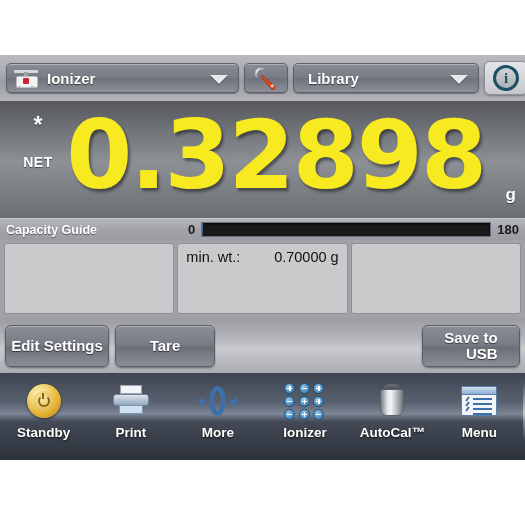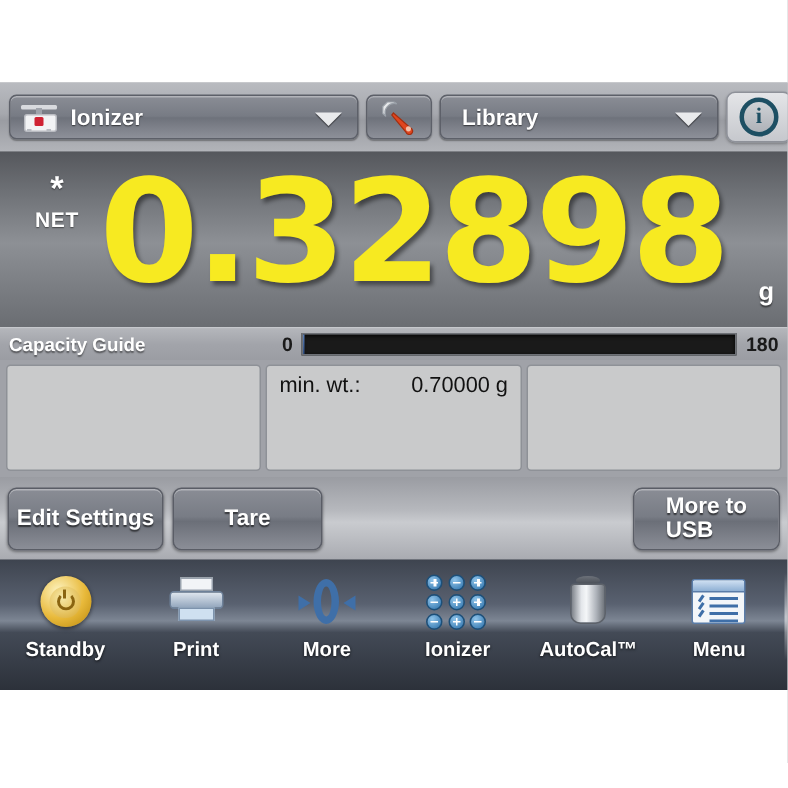--- a/index.html
+++ b/index.html
@@ -67,21 +67,21 @@
     line-height:1;
   }
 
   
   .weigharea{
     position:absolute;left:0;top:46px;width:525px;height:117px;
     background:linear-gradient(to bottom,#55575c 0%,#6d7075 22%,#8d9095 52%,#7d8085 74%,#6a6d72 100%);
   }
   .netbox{position:absolute;left:10px;top:16px;width:56px;text-align:center;color:#fff;}
   .star{font-size:23px;line-height:16px;font-weight:bold;text-shadow:0 1px 1px rgba(0,0,0,.5);}
-  .nettxt{font-size:14px;font-weight:bold;margin-top:5px;text-shadow:0 1px 1px rgba(0,0,0,.5);letter-spacing:.5px;}
+  .nettxt{font-size:14px;font-weight:bold;margin-top:21px;text-shadow:0 1px 1px rgba(0,0,0,.5);letter-spacing:.5px;}
   .wval{
     position:absolute;right:40px;top:-4px;
     font-size:95px;font-weight:bold;color:#f7ea21;
     font-family:"DejaVu Sans",sans-serif;
     letter-spacing:-2px;line-height:117px;
     text-shadow:2px 3px 3px rgba(0,0,0,.45);
   }
   .wunit{
     position:absolute;right:9px;bottom:13px;color:#fff;font-size:17px;font-weight:bold;
     text-shadow:0 1px 1px rgba(0,0,0,.5);
@@ -122,21 +122,21 @@
     background:linear-gradient(to bottom,#9a9ca2 0%,#b6b8bd 40%,#c9cbcf 55%,#a9abb1 100%);
     box-sizing:border-box;padding:4px 5px;display:flex;align-items:center;gap:6px;
   }
   .abtn{
     height:42px;border-radius:6px;
     background:linear-gradient(to bottom,#8a8d95 0%,#787c85 46%,#6b6f78 54%,#8b8e97 100%);
     border:1px solid #5a5d66;
     box-shadow:inset 0 1px 0 rgba(255,255,255,.35),0 1px 2px rgba(0,0,0,.4);
     display:flex;align-items:center;justify-content:center;box-sizing:border-box;
     color:#fff;font-size:15px;font-weight:bold;text-shadow:0 1px 1px rgba(0,0,0,.6);
-    text-align:left;line-height:1.05;
+    text-align:right;line-height:1.05;
   }
   #edit-settings-button{flex:0 0 104px;}
   #tare-button{flex:0 0 100px;}
   #save-usb-button{flex:0 0 98px;margin-left:auto;}
   .spacer{flex:1;}
 
   
   .toolbar{
     position:absolute;left:0;top:318px;width:525px;height:87px;
     background:linear-gradient(to bottom,#3e444f 0%,#596170 34%,#7d8694 47%,#434a56 56%,#2c313a 100%);
@@ -281,21 +281,21 @@
       </div>
     </div>
   </div>
 
   <div class="actions">
     <div class="abtn" id="edit-settings-button">Edit Settings</div>
     <div class="abtn" id="tare-button">Tare</div>
     <div class="spacer"></div>
     <div class="abtn" id="save-usb-button">
       <span>
-        <span>More to</span><br>
+        <span>Save to</span><br>
         <span>USB</span>
       </span>
     </div>
   </div>
 
   <div class="toolbar">
 
     <div class="titem">
       <div class="ticon">
           <span class="ic-standby">

